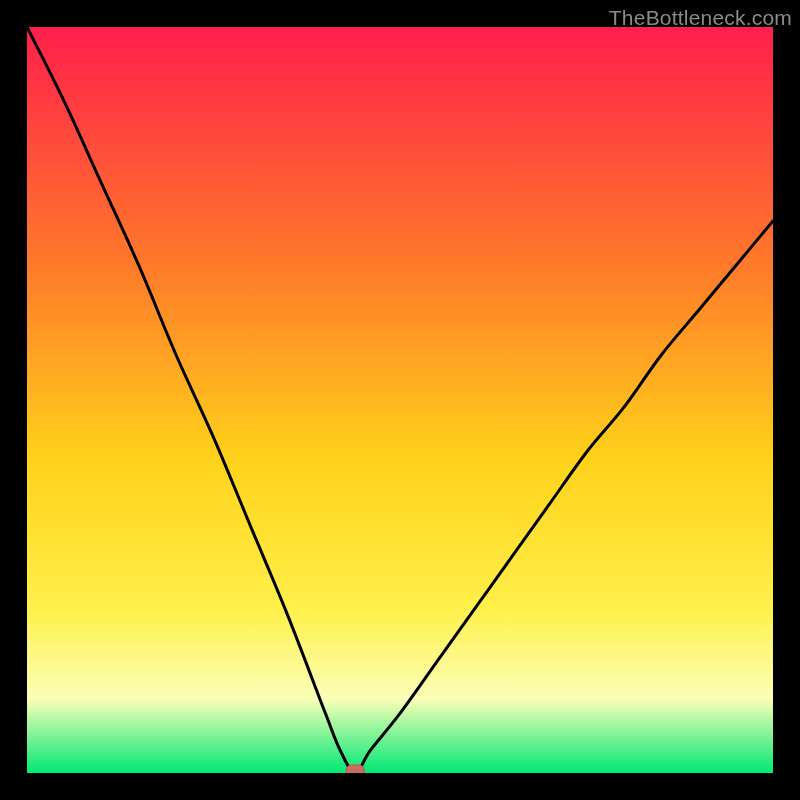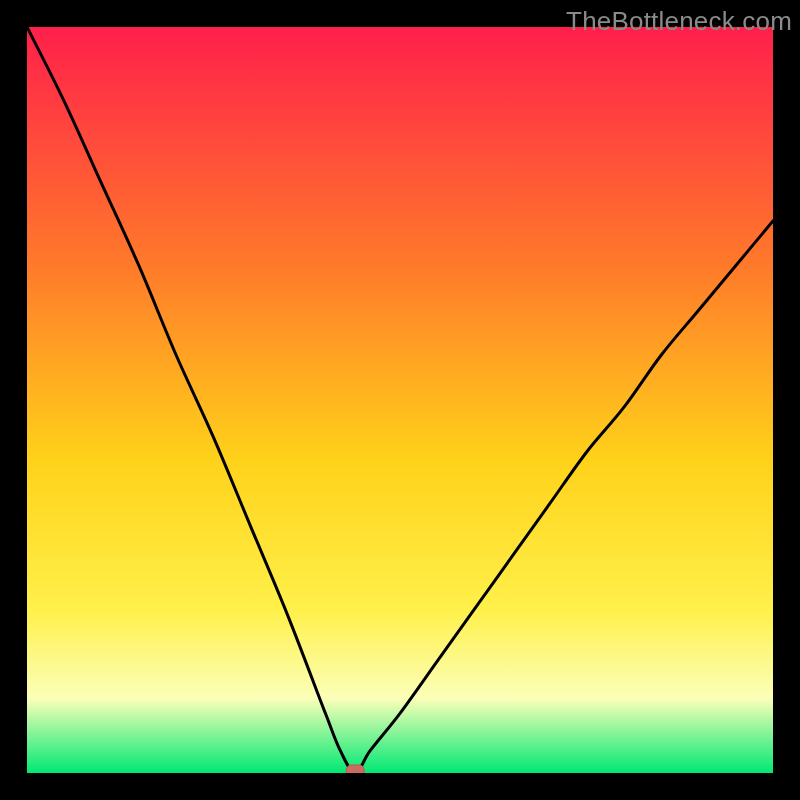--- a/index.html
+++ b/index.html
@@ -39,21 +39,21 @@
     top: 0;
     left: 0;
     width: 100%;
     height: 100%;
   }
   .watermark {
     position: absolute;
     top: 6px;
     right: 8px;
     color: #8a8a8a;
-    font-size: 26px;
+    font-size: 21px;
     font-weight: 500;
     letter-spacing: 0.2px;
   }
 </style>
 </head>
 <body>
 
 <div class="frame">
 
   <div class="plot-area">

